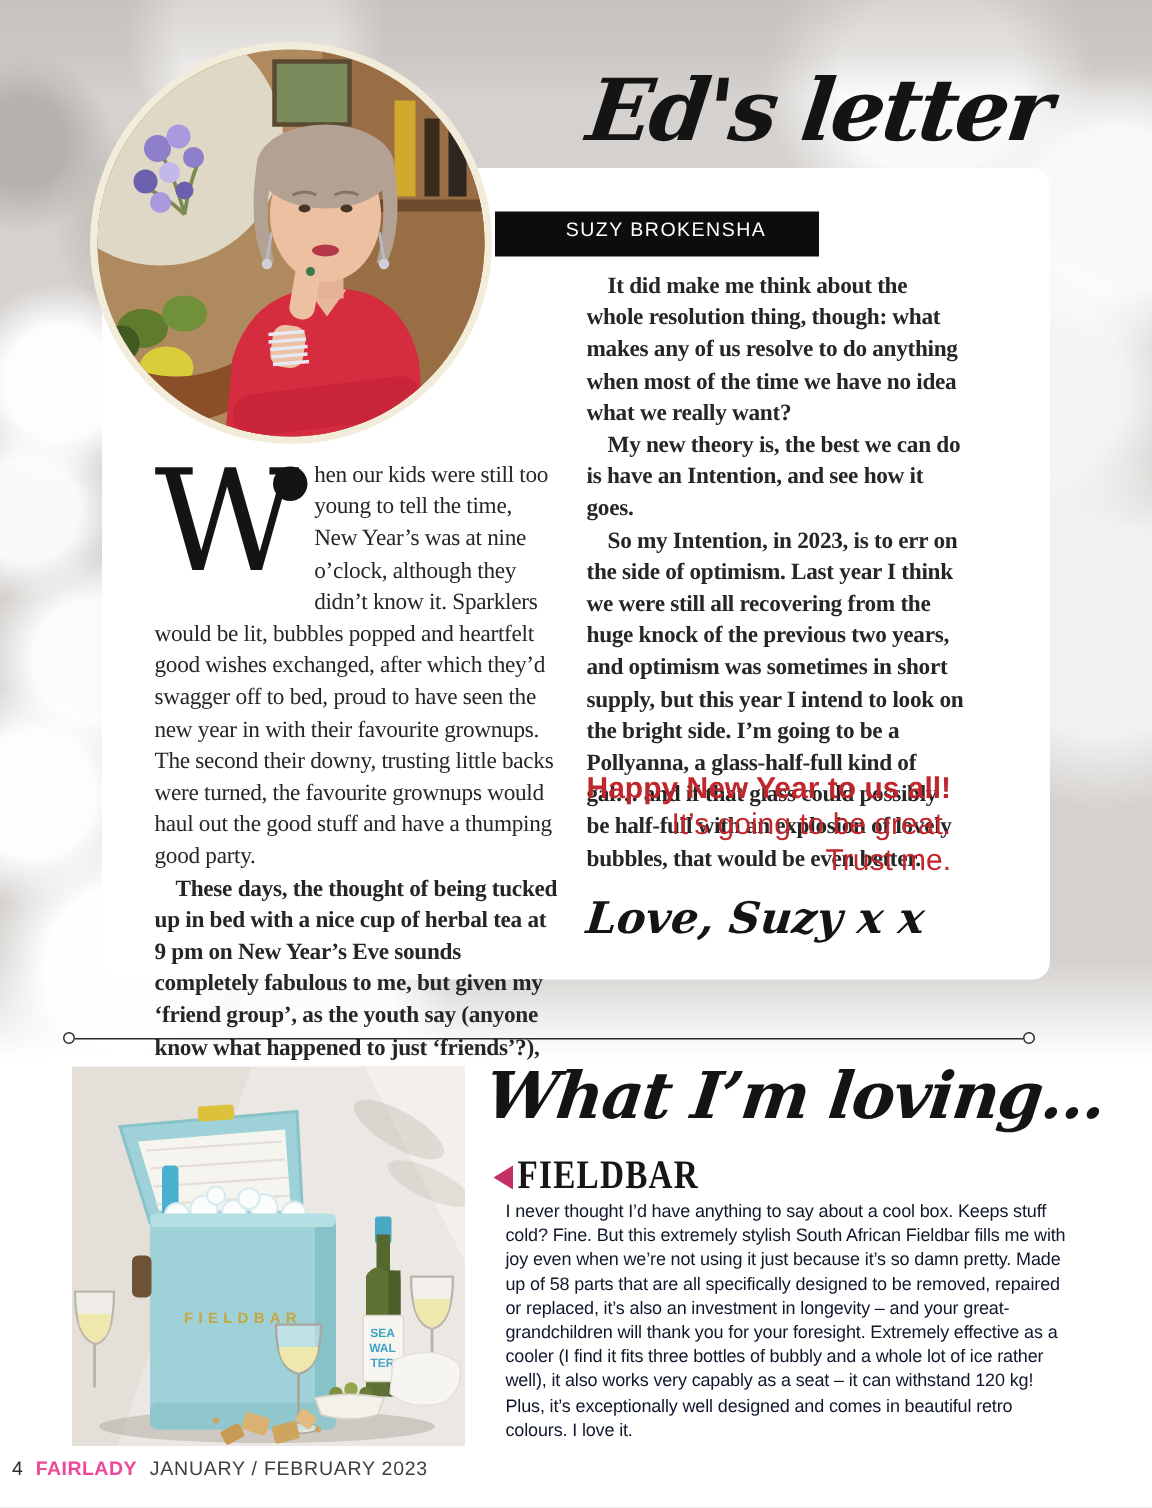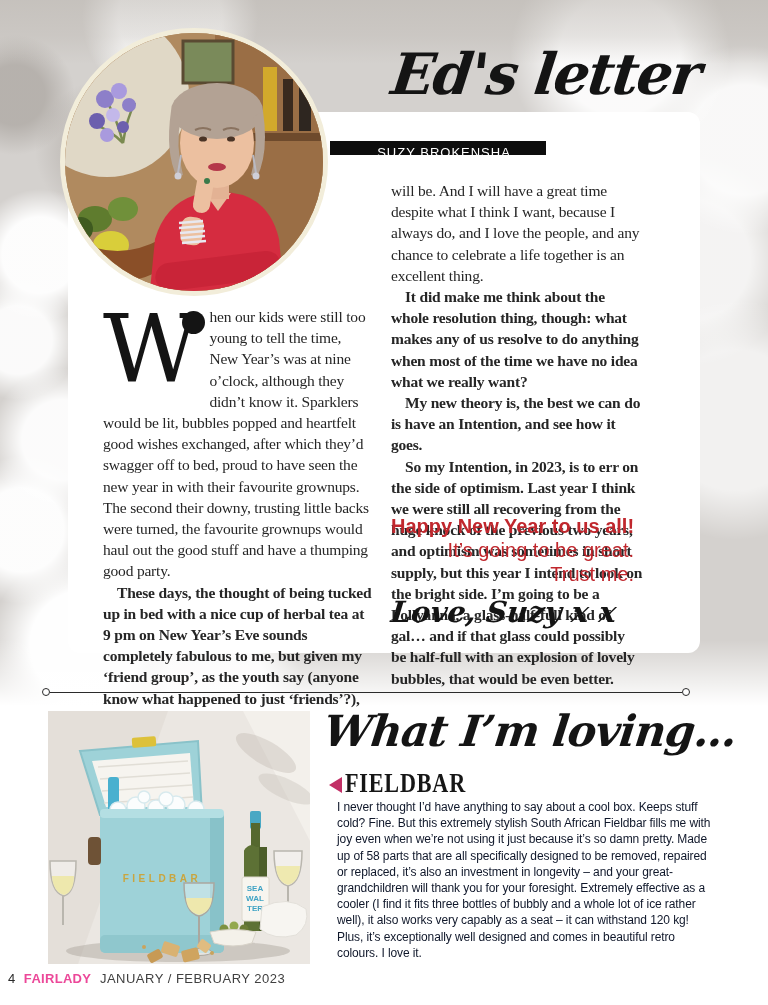--- a/index.html
+++ b/index.html
@@ -31,21 +31,21 @@
 
   
   .panel { position:absolute; left:68px; top:112px; width:632px; height:541px; background:#fff; border-radius:12px; }
 
   
   .script { font-family:"DejaVu Serif", serif; font-style:italic; font-weight:700; color:#141414; transform:skewX(-7deg); letter-spacing:-2px; }
   .eds-title { position:absolute; left:392px; top:40px; font-size:57px; white-space:nowrap; }
   .loving-title { position:absolute; left:324px; top:706px; font-size:43px; white-space:nowrap; letter-spacing:-1px; }
 
   
-  .banner { position:absolute; left:330px; top:141px; width:216px; height:14px; background:#0d0d0d; color:#fff;
+  .banner { position:absolute; left:330px; top:141px; width:216px; height:30px; background:#0d0d0d; color:#fff;
             font-family:"Liberation Sans", sans-serif; font-size:13px; letter-spacing:1px; text-align:center; line-height:23px;padding-left:12px; }
 
   
   .portrait { position:absolute; left:60px; top:28px; width:268px; height:268px; border-radius:50%;
               border:5px solid #f2edda; overflow:hidden; background:#b08a5f; }
 
   
   .col { position:absolute; color:#262626; font-size:15.5px; line-height:21.2px; letter-spacing:-0.2px; text-align:left; }
   .col p.ind { text-indent:14px;font-weight:bold; }
   .col-left  { left:103px; top:306px; width:270px; }
@@ -150,21 +150,20 @@
         <line x1="115" y1="200" x2="140" y2="198"></line>
           <line x1="116" y1="205" x2="140" y2="203"></line>
         <line x1="117" y1="210" x2="141" y2="208"></line>
       </g>
     </svg>
   </div>
 
   <div class="banner">SUZY BROKENSHA</div>
 
   <div class="col col-right">
-    <p>will be. And I will have a great time despite what I think I want, because I always do, and I love the people, and any chance to celebrate a life together is an excellent thing.</p>
     <p class="ind">It did make me think about the whole resolution thing, though: what makes any of us resolve to do anything when most of the time we have no idea what we really want?</p>
     <p class="ind">My new theory is, the best we can do is have an Intention, and see how it goes.</p>
     <p class="ind">So my Intention, in 2023, is to err on the side of optimism. Last year I think we were still all recovering from the huge knock of the previous two years, and optimism was sometimes in short supply, but this year I intend to look on the bright side. I’m going to be a Pollyanna, a glass-half-full kind of gal… and if that glass could possibly be half-full with an explosion of lovely bubbles, that would be even better.</p>
   </div>
 
   <div class="col col-left">
     <p><span class="dropcap"><span>W</span><span class="ball"></span></span><span>hen our kids were still too young to tell the time, New Year’s was at nine o’clock, although they didn’t know it. Sparklers would be lit, bubbles popped and heartfelt good wishes exchanged, after which they’d swagger off to bed, proud to have seen the new year in with their favourite grownups. The second their downy, trusting little backs were turned, the favourite grownups would haul out the good stuff and have a thumping good party.</span></p>
     <p class="ind">These days, the thought of being tucked up in bed with a nice cup of herbal tea at 9 pm on New Year’s Eve sounds completely fabulous to me, but given my ‘friend group’, as the youth say (anyone know what happened to just ‘friends’?), the thumping good party it</p>
   </div>
 

